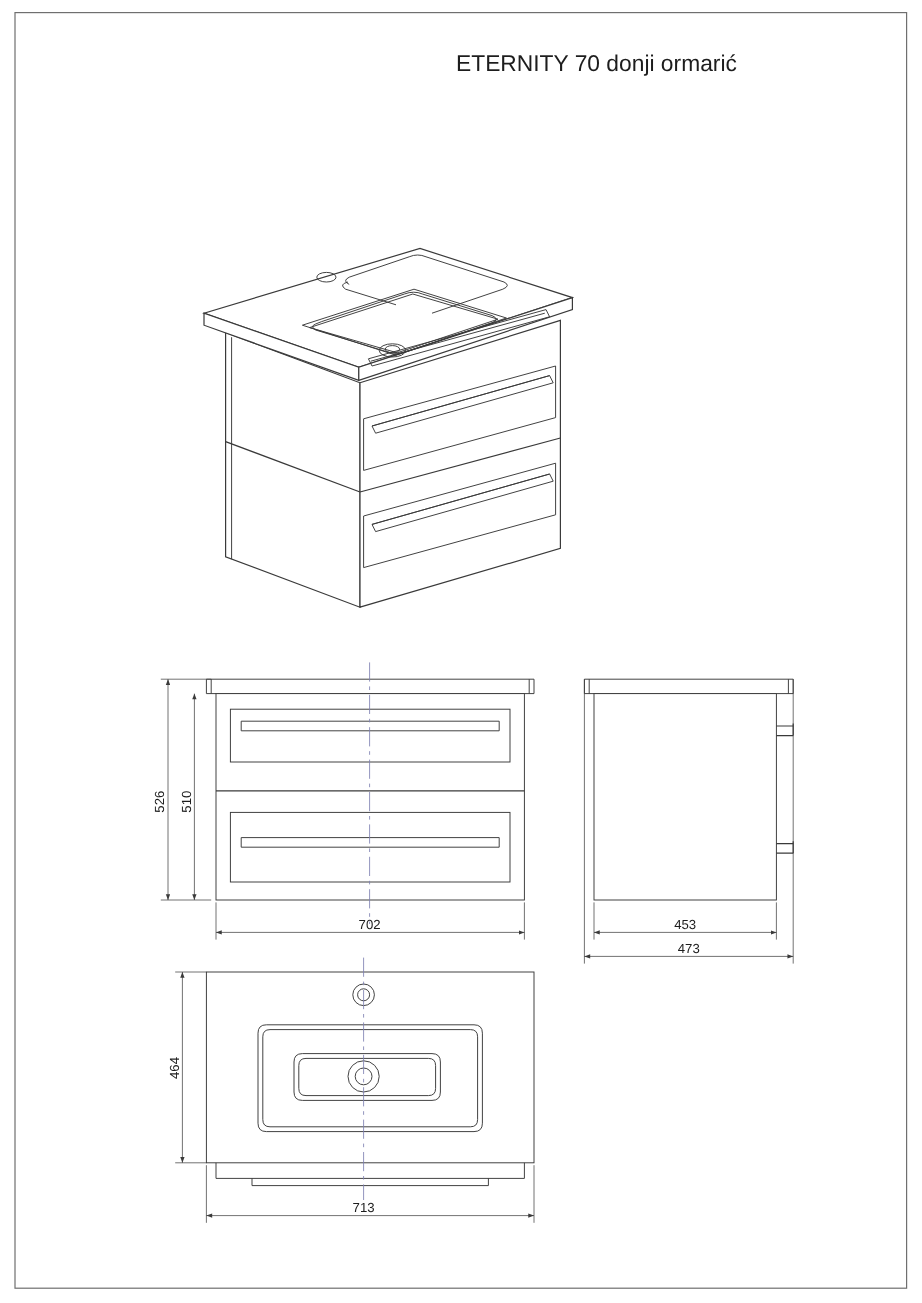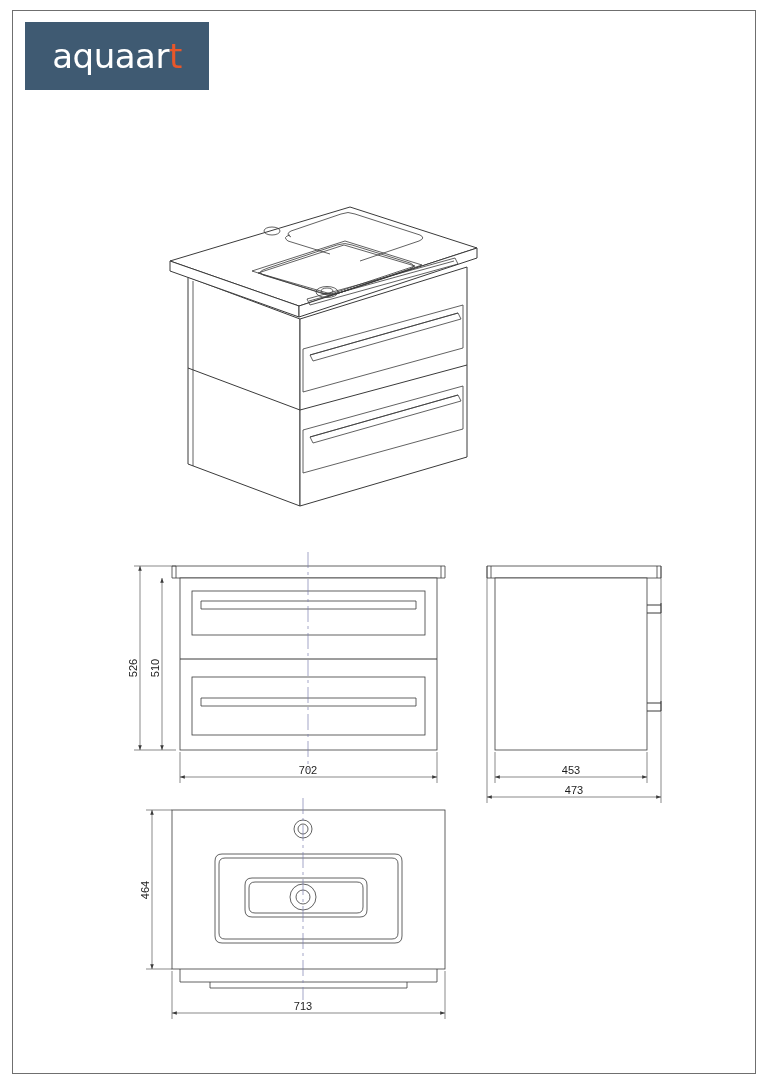--- a/index.html
+++ b/index.html
@@ -70,24 +70,22 @@
     fill: #1d1d1d;
   }
 </style>
 </head>
 <body>
 
 <div class="sheet">
 
   <div class="frame"></div>
 
-  <div class="logo-box">
-    <span class="logo-text">aquaar<span class="dot">t</span></span>
-  </div>
-
+
+  <div class="title">ETERNITY 70 donji ormarić</div>
 
   <svg class="draw" viewBox="0 0 768 1086">
     <defs>
       <style>
         .ln { fill:none; stroke:#3a3a3a; stroke-width:1; }
         .lnt { fill:none; stroke:#3a3a3a; stroke-width:0.8; }
         .dim-ln { fill:none; stroke:#3a3a3a; stroke-width:0.6; }
         .center { fill:none; stroke:#7c7fb0; stroke-width:0.7; stroke-dasharray:16 4 3 4; }
         .fillw { fill:#ffffff; stroke:#3a3a3a; stroke-width:1; }
         .fillw2 { fill:#ffffff; stroke:#3a3a3a; stroke-width:0.8; }

